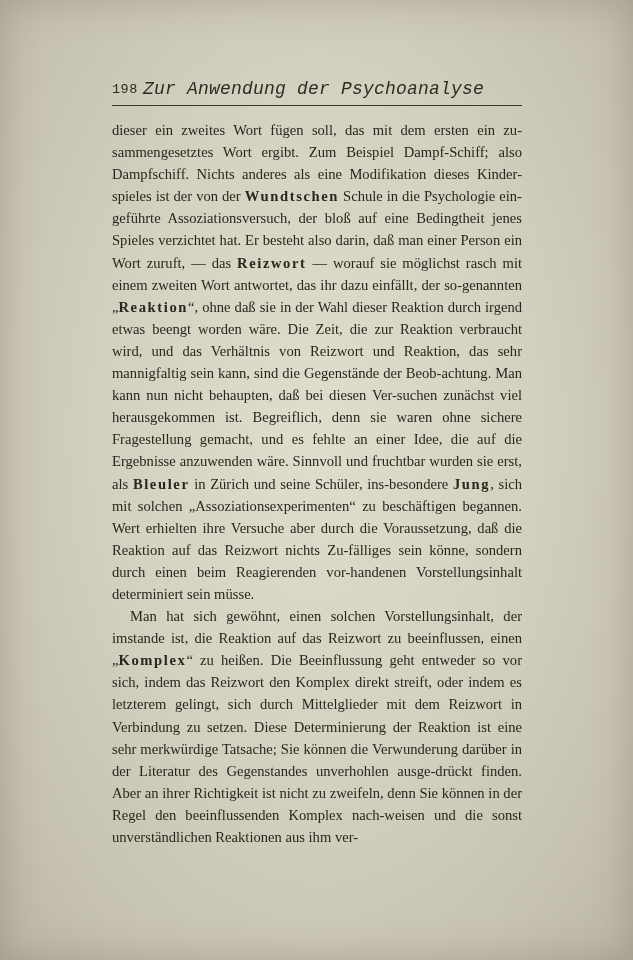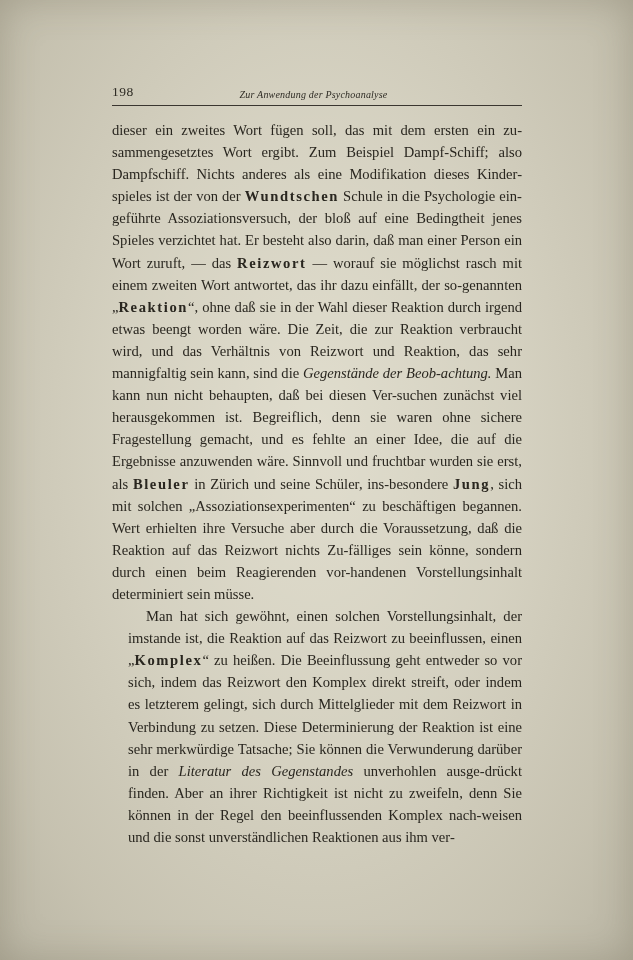--- a/index.html
+++ b/index.html
@@ -37,34 +37,35 @@
   .content {
     position: absolute;
     left: 112px;
     top: 78px;
     width: 410px;
   }
   .running-head {
     position: relative;
     height: 22px;
     display: flex;
-    align-items: flex-end;
+    align-items: center;
+    font-family: Liberation Mono, monospace;
   }
   .folio {
     font-size: 13.5px;
     letter-spacing: 0.5px;
     color: #2e2b24;
   }
   .head-title {
     position: absolute;
     left: 0;
     right: 7px;
     text-align: center;
     font-style: italic;
-    font-size: 10px;
+    font-size: 18px;
     color: #2e2b24;
     letter-spacing: 0.2px;
   }
   .rule {
     margin-top: 5px;
     border-top: 1.4px solid #3a3630;
     width: 100%;
   }
   .body-text {
     margin-top: 13px;
@@ -73,24 +74,23 @@
     color: #29261f;
     text-align: justify;
     text-justify: inter-word;
     hyphens: manual;
   }
   .body-text p {
     margin: 0;
   }
   .body-text p.indent {
     text-indent: 18px;
-    margin-left: 16px;
   }
   .sp { letter-spacing: 1.6px; font-weight: bold; }
-  .it { font-style: italic; }
+  .it { }
 </style>
 </head>
 <body>
 
 <div class="page">
   <div class="paper-tone"></div>
 
   <div class="content">
 
     <div class="running-head">

